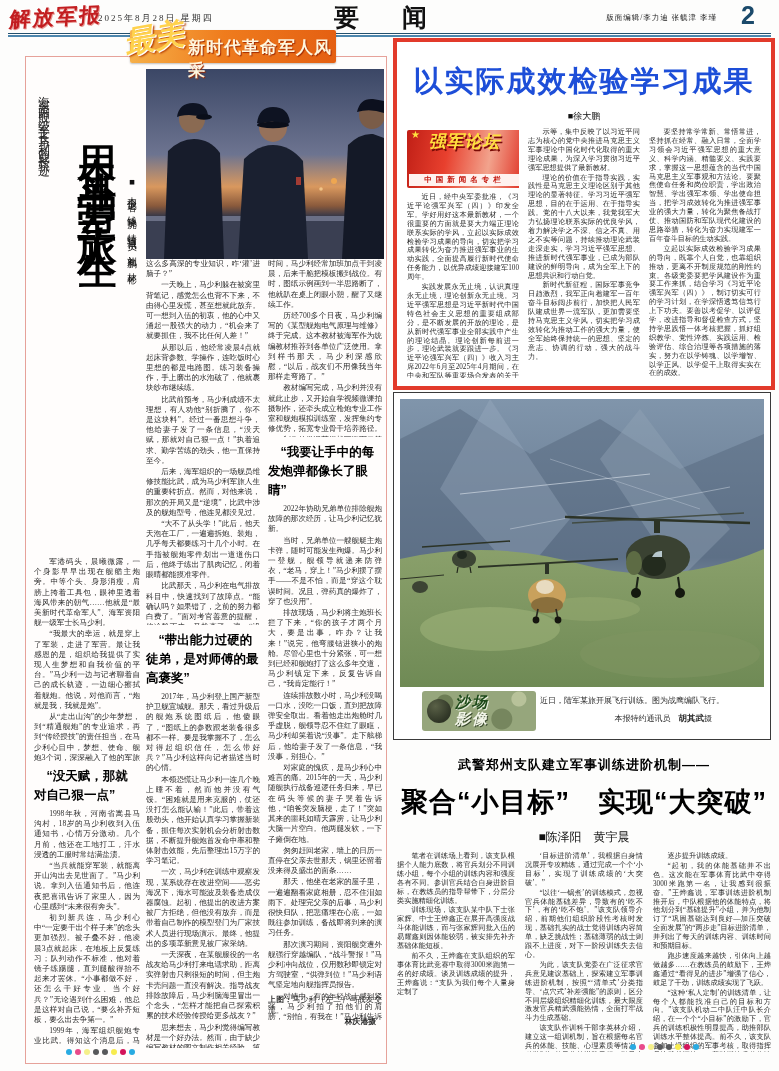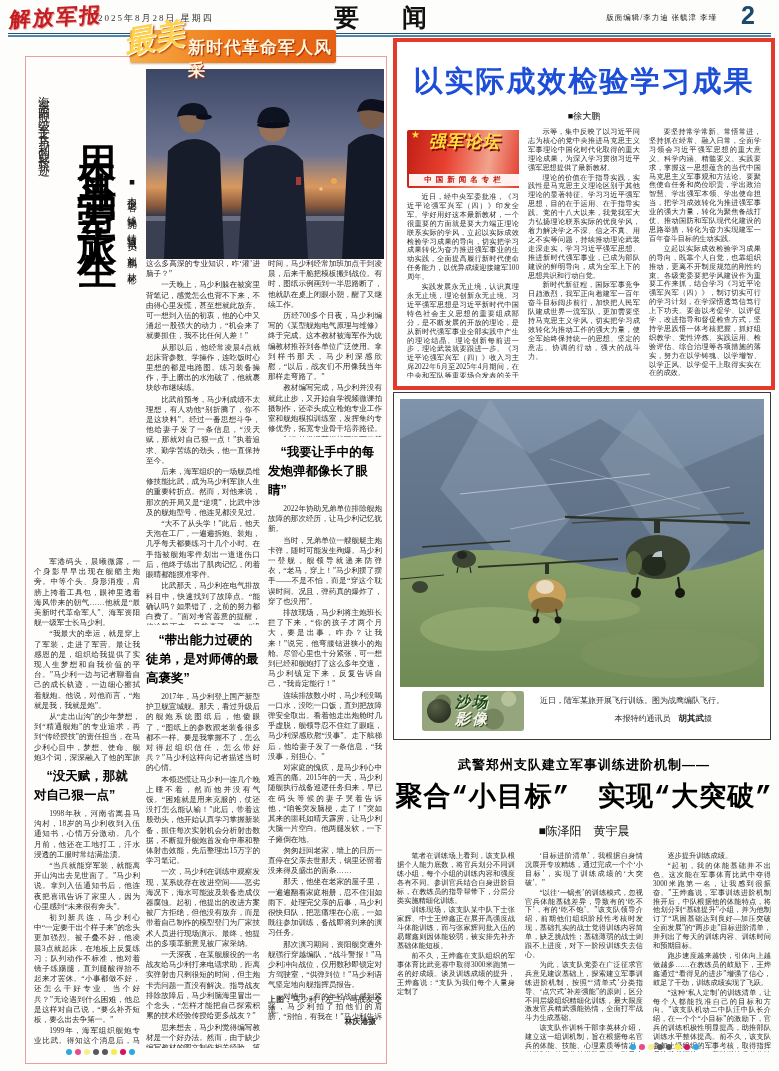--- a/index.html
+++ b/index.html
@@ -82,38 +82,38 @@
 
   
   .photo-box{position:absolute;left:393px;top:392px;width:378px;height:348px;
          border:1px solid #3a3a3a;background:#fff;box-sizing:border-box;padding:6px;}
   .heli-photo{display:block;width:364px;height:288px;}
   .pf-row{position:relative;height:46px;}
   .pf-logo{position:absolute;left:22px;top:4px;width:102px;height:40px;border-radius:3px;
          background:radial-gradient(circle at 20% 30%,#6d7d55 0 8px,transparent 9px),
                     radial-gradient(circle at 70% 70%,#76865e 0 10px,transparent 11px),
                     radial-gradient(circle at 85% 20%,#b8c29a 0 7px,transparent 8px),
-                    #96a67c;overflow:hidden;}
+                    #96a67c;overflow:hidden;padding-left:12px;}
   .pf-logo .helmet{position:absolute;left:5px;top:8px;width:24px;height:24px;border-radius:50%;
          background:radial-gradient(circle at 35% 30%,#5a6147,#2f3526 70%);}
   .pf-logo .t1,.pf-logo .t2{position:absolute;left:33px;font-family:"Liberation Sans",sans-serif;
          font-weight:900;font-style:italic;font-size:15px;line-height:15px;color:#1e4a1a;
          text-shadow:1px 1px 0 #e8eedd;letter-spacing:2px;}
   .pf-logo .t1{top:3px;} .pf-logo .t2{top:20px;color:#f2f5e8;text-shadow:1px 1px 0 #3a4a2e;}
   .pf-caption{position:absolute;left:140px;right:8px;top:8px;font-size:8px;line-height:12px;
          text-align:left;}
   .pf-credit{position:absolute;right:52px;top:26px;font-size:8px;}
   .pf-credit .name{font-weight:bold;font-size:8.5px;}
 
   
   .drill{position:absolute;left:393px;top:748px;width:382px;height:314px;}
   .drill-kicker{text-align:center;font-family:"Liberation Sans",sans-serif;font-weight:700;
          font-size:13px;color:#000;margin-top:8px;letter-spacing:1px;}
-  .drill-headline{text-align:center;font-family:Liberation Mono, monospace;font-weight:900;
-         font-size:27px;color:#000;margin-top:4px;letter-spacing:1px;}
+  .drill-headline{text-align:center;font-family:Liberation Sans, sans-serif;font-weight:900;
+         font-size:27px;color:#000;margin-top:10px;letter-spacing:1px;}
   .drill-byline{text-align:center;font-size:12px;margin-top:9px;color:#111;}
   .drill-cols{position:absolute;left:4px;right:4px;top:104px;height:200px;display:flex;gap:10px;}
   .dr-col{width:118px;font-size:7.2px;line-height:8.9px;text-align:justify;overflow:hidden;}
   .dr-col p{margin:0 0 1px 0;text-indent:2em;}
 </style>
 </head>
 <body>
 
 <div class="page">
 
@@ -211,21 +211,21 @@
           <p class="cont">时间，马少利经常加班加点干到凌晨，后来干脆把模板搬到战位。有时，图纸示例画到一半思路断了，他就趴在桌上闭眼小憩，醒了又继续工作。</p>
           <p>历经700多个日夜，马少利编写的《某型舰炮电气原理与维修》终于完成。这本教材被海军作为统编教材推荐到各单位广泛使用。拿到样书那天，马少利深感欣慰，“以后，战友们不用像我当年那样走弯路了。”</p>
           <p>教材编写完成，马少利并没有就此止步，又开始自学视频微课拍摄制作，还牵头成立枪炮专业工作室和舰炮模拟训练室，发挥集约专修优势，拓宽专业骨干培养路径。</p>
           <p>制作的微课获得战区海军二等奖，培养的骨干在各个不同岗位中挑大梁……马少利说，“带出能力过硬的徒弟，是对师傅的最高褒奖。”</p>
         </div>
       <div class="subhead">“我要让手中的每发炮弹都像长了眼睛”</div>
       <div class="fsec f3b">
           <p>2022年协助兄弟单位排除舰炮故障的那次经历，让马少利记忆犹新。</p>
           <p>当时，兄弟单位一艘舰艇主炮卡弹，随时可能发生殉爆。马少利一登舰，舰领导就递来防弹衣，“老马，穿上！”马少利摆了摆手——不是不怕，而是“穿这个耽误时间。况且，弹药真的爆炸了，穿了也没用”。</p>
           <p>排故现场，马少利将主炮班长拦了下来，“你的孩子才两个月大，要是出事，咋办？让我来！”说完，他弯腰钻进狭小的炮舱。尽管心里也十分紧张，可一想到已经和舰炮打了这么多年交道，马少利镇定下来，反复告诉自己，“我肯定能行！”</p>
-          <p>连续排故数小时，马少利没喝一口水，没吃一口饭，直到把故障弹安全取出。看着他走出炮舱时几乎虚脱，舰领导忍不住红了眼眶，马少利深感欣慰“没事”。走下舷梯后，他给妻子发了一条信息，“我没事，别担心。”</p>
+          <p>连续排故数小时，马少利没喝一口水，没吃一口饭，直到把故障弹安全取出。看着他走出炮舱时几乎虚脱，舰领导忍不住红了眼眶，马少利却笑着说“没事”。走下舷梯后，他给妻子发了一条信息，“我没事，别担心。”</p>
           <p>对家庭的愧疚，是马少利心中难言的痛。2015年的一天，马少利随舰执行战备巡逻任务归来，早已在码头等候的妻子哭着告诉他，“咱爸突发脑梗，走了！”突如其来的噩耗如晴天霹雳，让马少利大脑一片空白。他两腿发软，一下子瘫倒在地。</p>
           <p>匆匆赶回老家，墙上的日历一直停在父亲去世那天，锅里还留着没来得及盛出的面条……</p>
           <p>那天，他坐在老家的屋子里，一遍遍翻看家庭相册，忍不住泪如雨下。处理完父亲的后事，马少利很快归队，把悲痛埋在心底，一如既往参加训练，备战即将到来的演习任务。</p>
           <p>那次演习期间，资阳舰突遭外舰强行穿越编队，“战斗警报！”马少利冲向战位，仅用数秒即锁定对方驾驶室，“供弹到位！”马少利语气坚定地向舰指挥员报告。</p>
           <p>对峙中，有的年轻战士感到紧张，马少利拍了拍他们的肩膀，“别怕，有我在！”马少利告诉记者，“假如战争真的来临，我要让手中的每发炮弹都像长了眼睛，首发命中，首发制敌！”</p>
         </div>
       <div class="fcaption">
         <span class="cap-b">上图：</span><span>马少利（左二）与战友交流。</span>
         <span class="credit">林庆港摄</span>
       </div>

